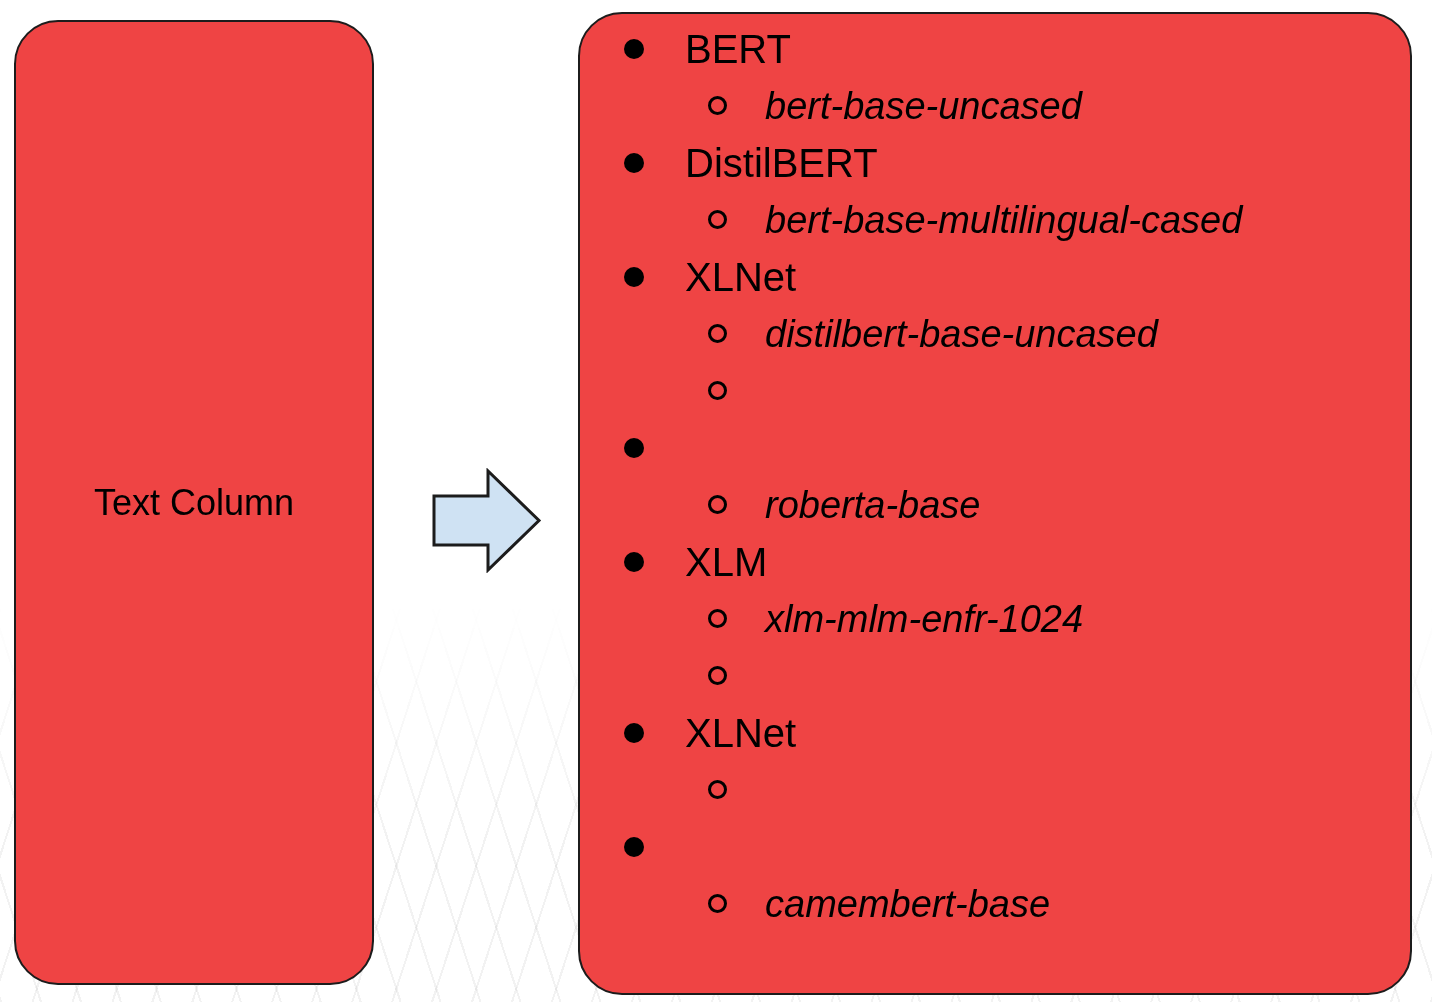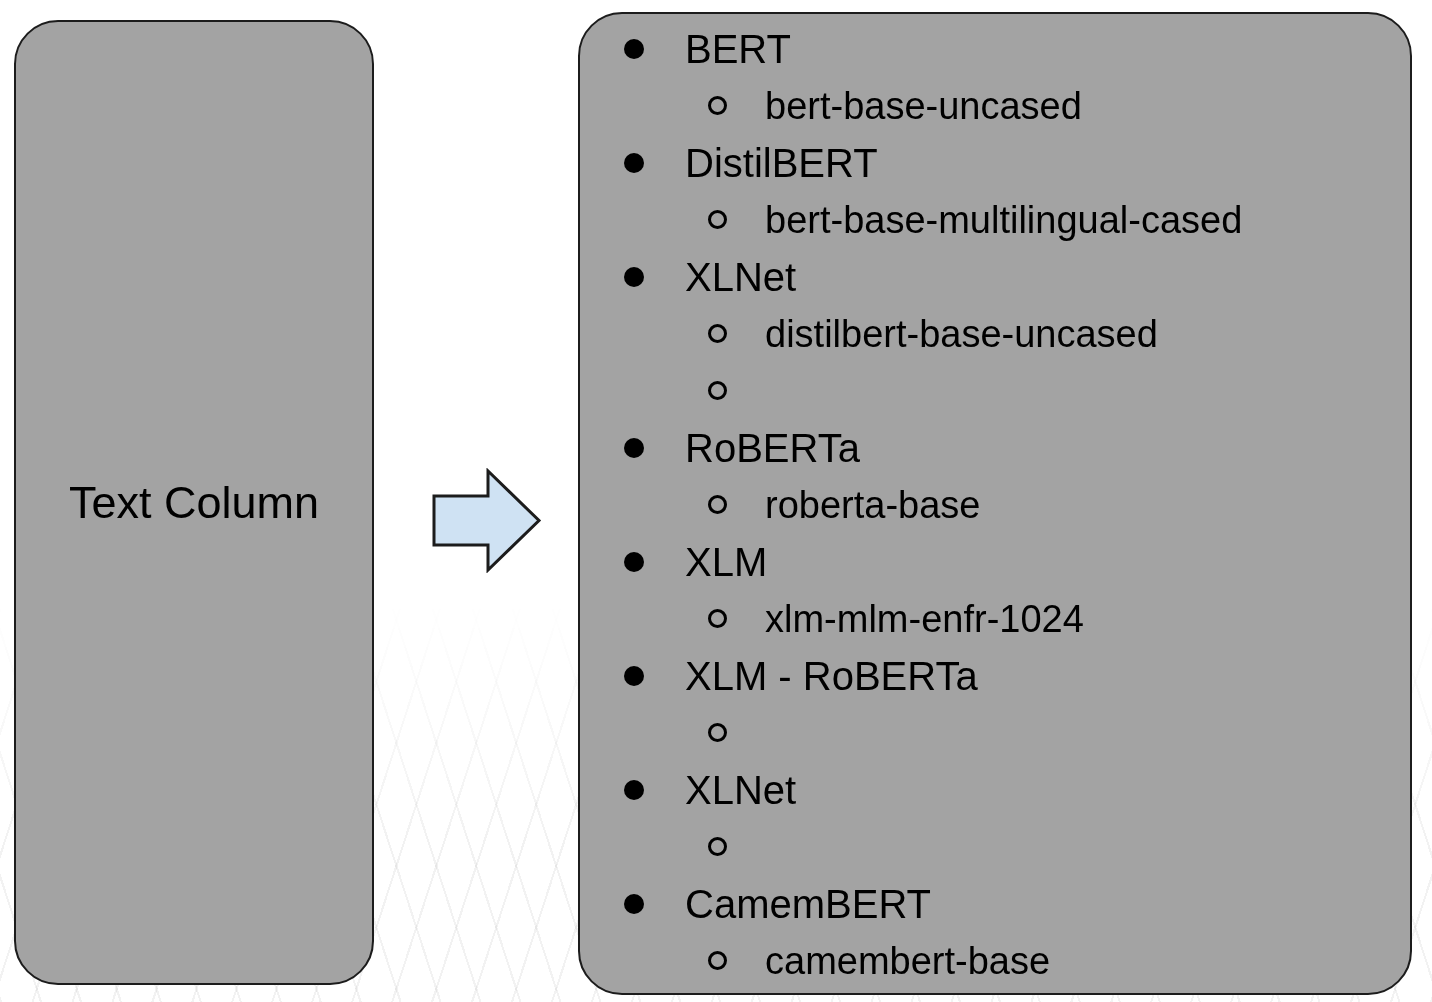--- a/index.html
+++ b/index.html
@@ -25,36 +25,36 @@
     z-index: 0;
     background:
       repeating-linear-gradient(72deg,  rgba(0,0,0,0.05) 0 2px, transparent 2px 38px),
       repeating-linear-gradient(-72deg, rgba(0,0,0,0.05) 0 2px, transparent 2px 38px);
     -webkit-mask-image: linear-gradient(to bottom, transparent 0%, #000 60%);
     mask-image: linear-gradient(to bottom, transparent 0%, #000 60%);
   }
   .box {
     position: absolute;
     z-index: 1;
-    background: #a3a3a3;
+    background: #ef4444;
     border: 2px solid #1c1c1c;
     border-radius: 44px;
     box-sizing: border-box;
   }
   .left-box {
     left: 14px;
     top: 20px;
     width: 360px;
     height: 965px;
     display: flex;
     align-items: center;
     justify-content: center;
   }
   .left-box .box-label {
-    font-size: 45px;
+    font-size: 36px;
     color: #000000;
     white-space: nowrap;
   }
   .arrow {
     position: absolute;
     z-index: 1;
     left: 432px;
     top: 468px;
     width: 110px;
     height: 105px;
@@ -97,20 +97,21 @@
     border: 3px solid #000000;
     background: transparent;
     margin-right: 38px;
   }
   .txt {
     font-size: 40px;
     line-height: 1;
   }
   .sub-txt {
     font-size: 38px;
+    font-style: italic;
   }
 </style>
 </head>
 <body>
 
 <div class="canvas">
 
   <div class="texture"></div>
 
   <div class="box left-box">
@@ -145,51 +146,45 @@
         </div>
         <div class="row sub">
           <span class="bullet hollow"></span>
           <span class="txt sub-txt">distilbert-base-uncased</span>
         </div>
         <div class="row sub">
           <span class="bullet hollow"></span>
         </div>
         <div class="row top">
           <span class="bullet filled"></span>
-          <span class="txt">RoBERTa</span>
         </div>
         <div class="row sub">
           <span class="bullet hollow"></span>
           <span class="txt sub-txt">roberta-base</span>
         </div>
         <div class="row top">
           <span class="bullet filled"></span>
           <span class="txt">XLM</span>
         </div>
         <div class="row sub">
           <span class="bullet hollow"></span>
           <span class="txt sub-txt">xlm-mlm-enfr-1024</span>
         </div>
-        <div class="row top">
-          <span class="bullet filled"></span>
-          <span class="txt">XLM - RoBERTa</span>
-        </div>
         <div class="row sub">
           <span class="bullet hollow"></span>
         </div>
         <div class="row top">
           <span class="bullet filled"></span>
           <span class="txt">XLNet</span>
         </div>
         <div class="row sub">
           <span class="bullet hollow"></span>
         </div>
         <div class="row top">
           <span class="bullet filled"></span>
-          <span class="txt">CamemBERT</span>
         </div>
         <div class="row sub">
           <span class="bullet hollow"></span>
           <span class="txt sub-txt">camembert-base</span>
         </div>
       </div>
   </div>
 
 </div>
 

